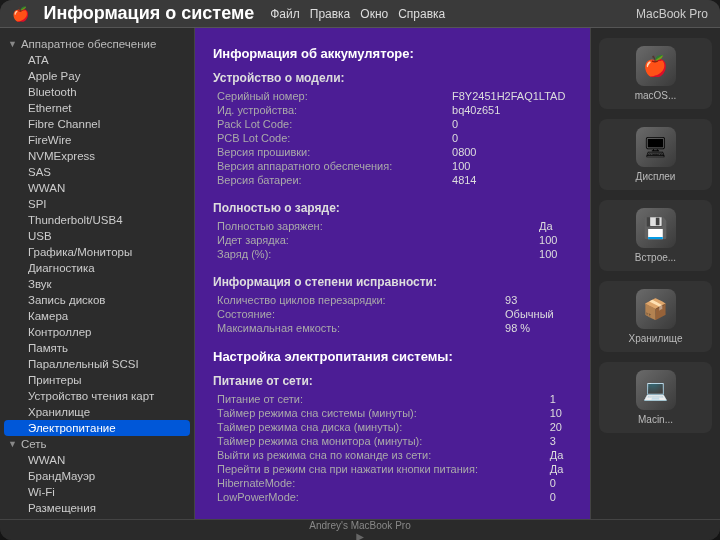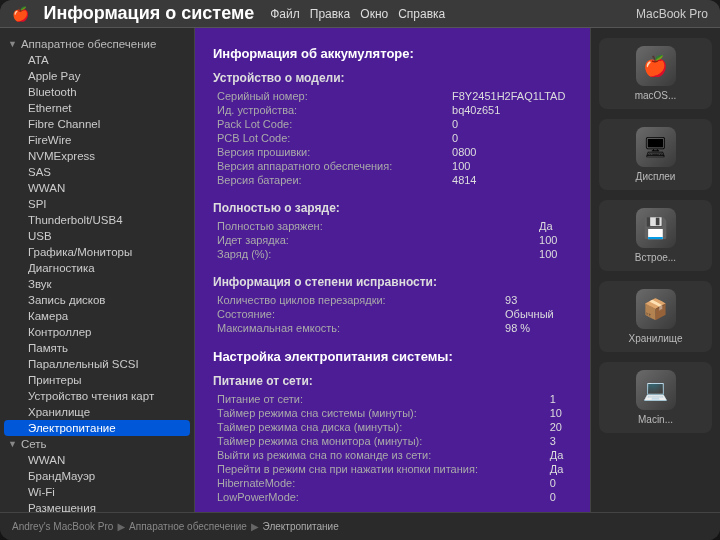--- a/index.html
+++ b/index.html
@@ -187,27 +187,28 @@
       font-size: 20px;
     }
     .right-card .card-label {
       font-size: 10px;
       color: #bbb;
       text-align: right;
     }
 
     
     .breadcrumb-bar {
-      height: 28px;
+      height: 21px;
       background: #2a2a2a;
       border-top: 1px solid #444;
       display: flex;
       align-items: center;
       padding: 0 12px;
       flex-shrink: 0;
+      flex-direction: column;
     }
     .breadcrumb-bar span {
       font-size: 10px;
       color: #888;
     }
     .breadcrumb-bar .sep {
       margin: 0 4px;
       color: #666;
     }
     .breadcrumb-bar .last {

